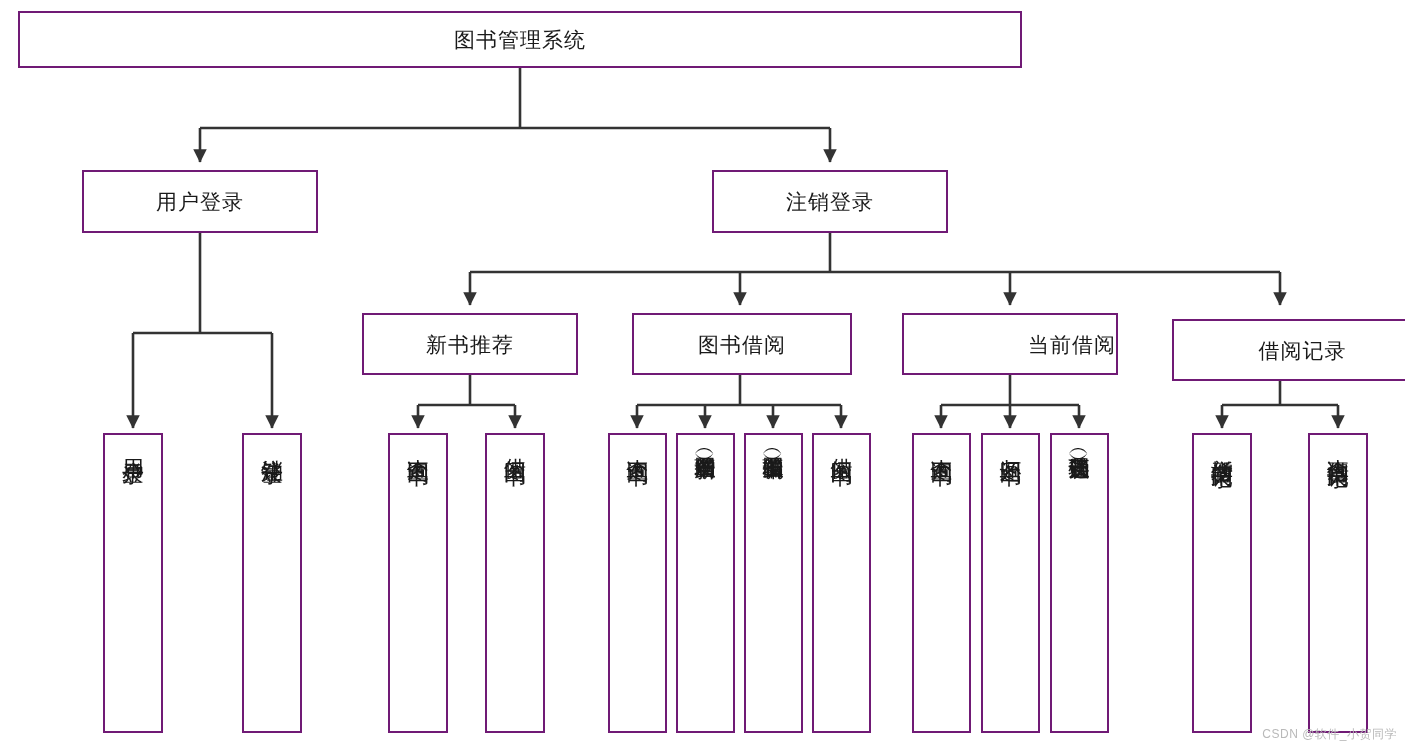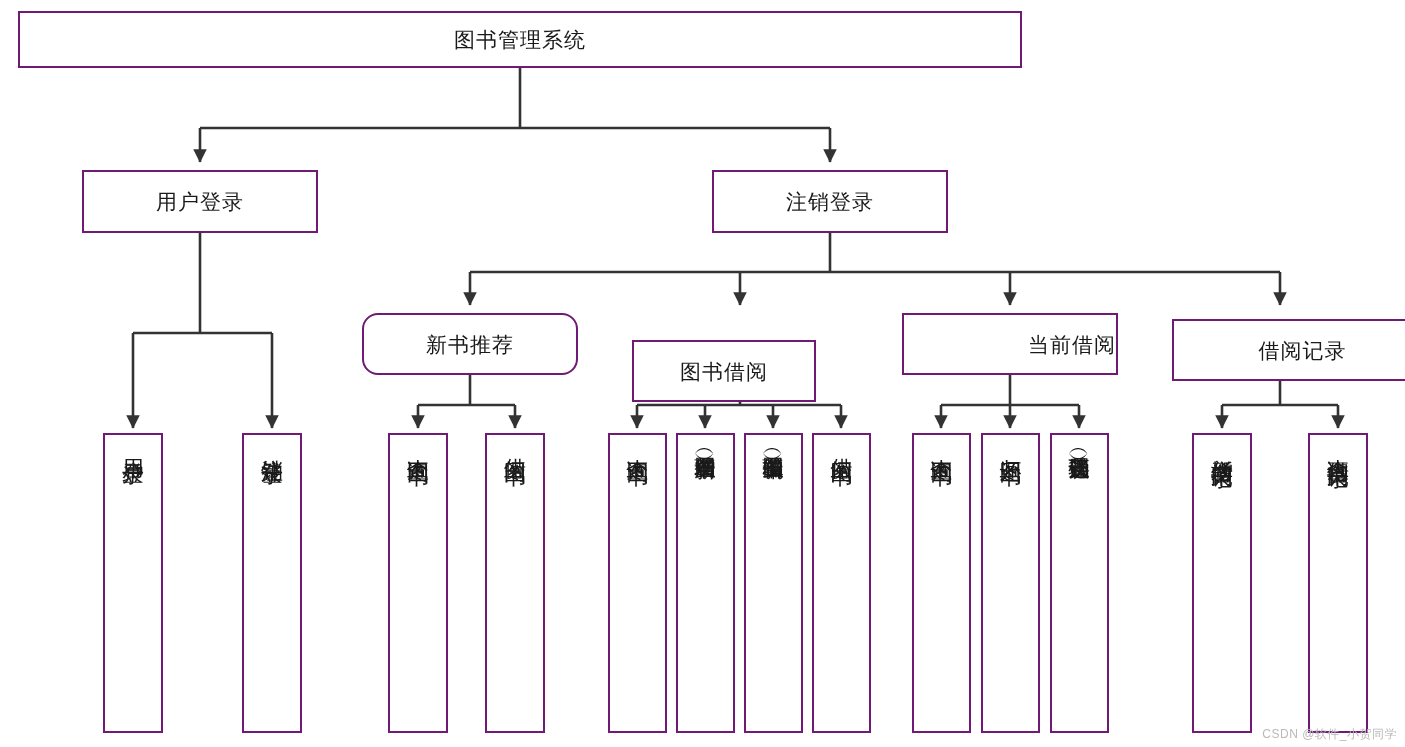--- a/index.html
+++ b/index.html
@@ -116,24 +116,24 @@
   <span class="label">图书管理系统</span>
 </div>
 
 <div class="node horiz" style="left:82px;top:170px;width:236px;height:63px;">
   <span class="label">用户登录</span>
 </div>
 <div class="node horiz" style="left:712px;top:170px;width:236px;height:63px;">
   <span class="label">注销登录</span>
 </div>
 
-<div class="node horiz" style="left:362px;top:313px;width:216px;height:62px;border-radius:16px;">
+<div class="node horiz" style="left:362px;top:313px;width:216px;height:62px;">
   <span class="label">新书推荐</span>
 </div>
-<div class="node horiz" style="left:632px;top:313px;width:184px;height:62px;margin-top:27px;">
+<div class="node horiz" style="left:632px;top:313px;width:220px;height:62px;">
   <span class="label">图书借阅</span>
 </div>
 <div class="node horiz" style="left:902px;top:313px;width:216px;height:62px;justify-content:flex-end;">
   <span class="label">当前借阅</span>
 </div>
 <div class="node horiz" style="left:1172px;top:319px;width:261px;height:62px;">
   <span class="label">借阅记录</span>
 </div>
 
 <div class="node vert" style="left:103px;top:433px;width:60px;height:300px;">

